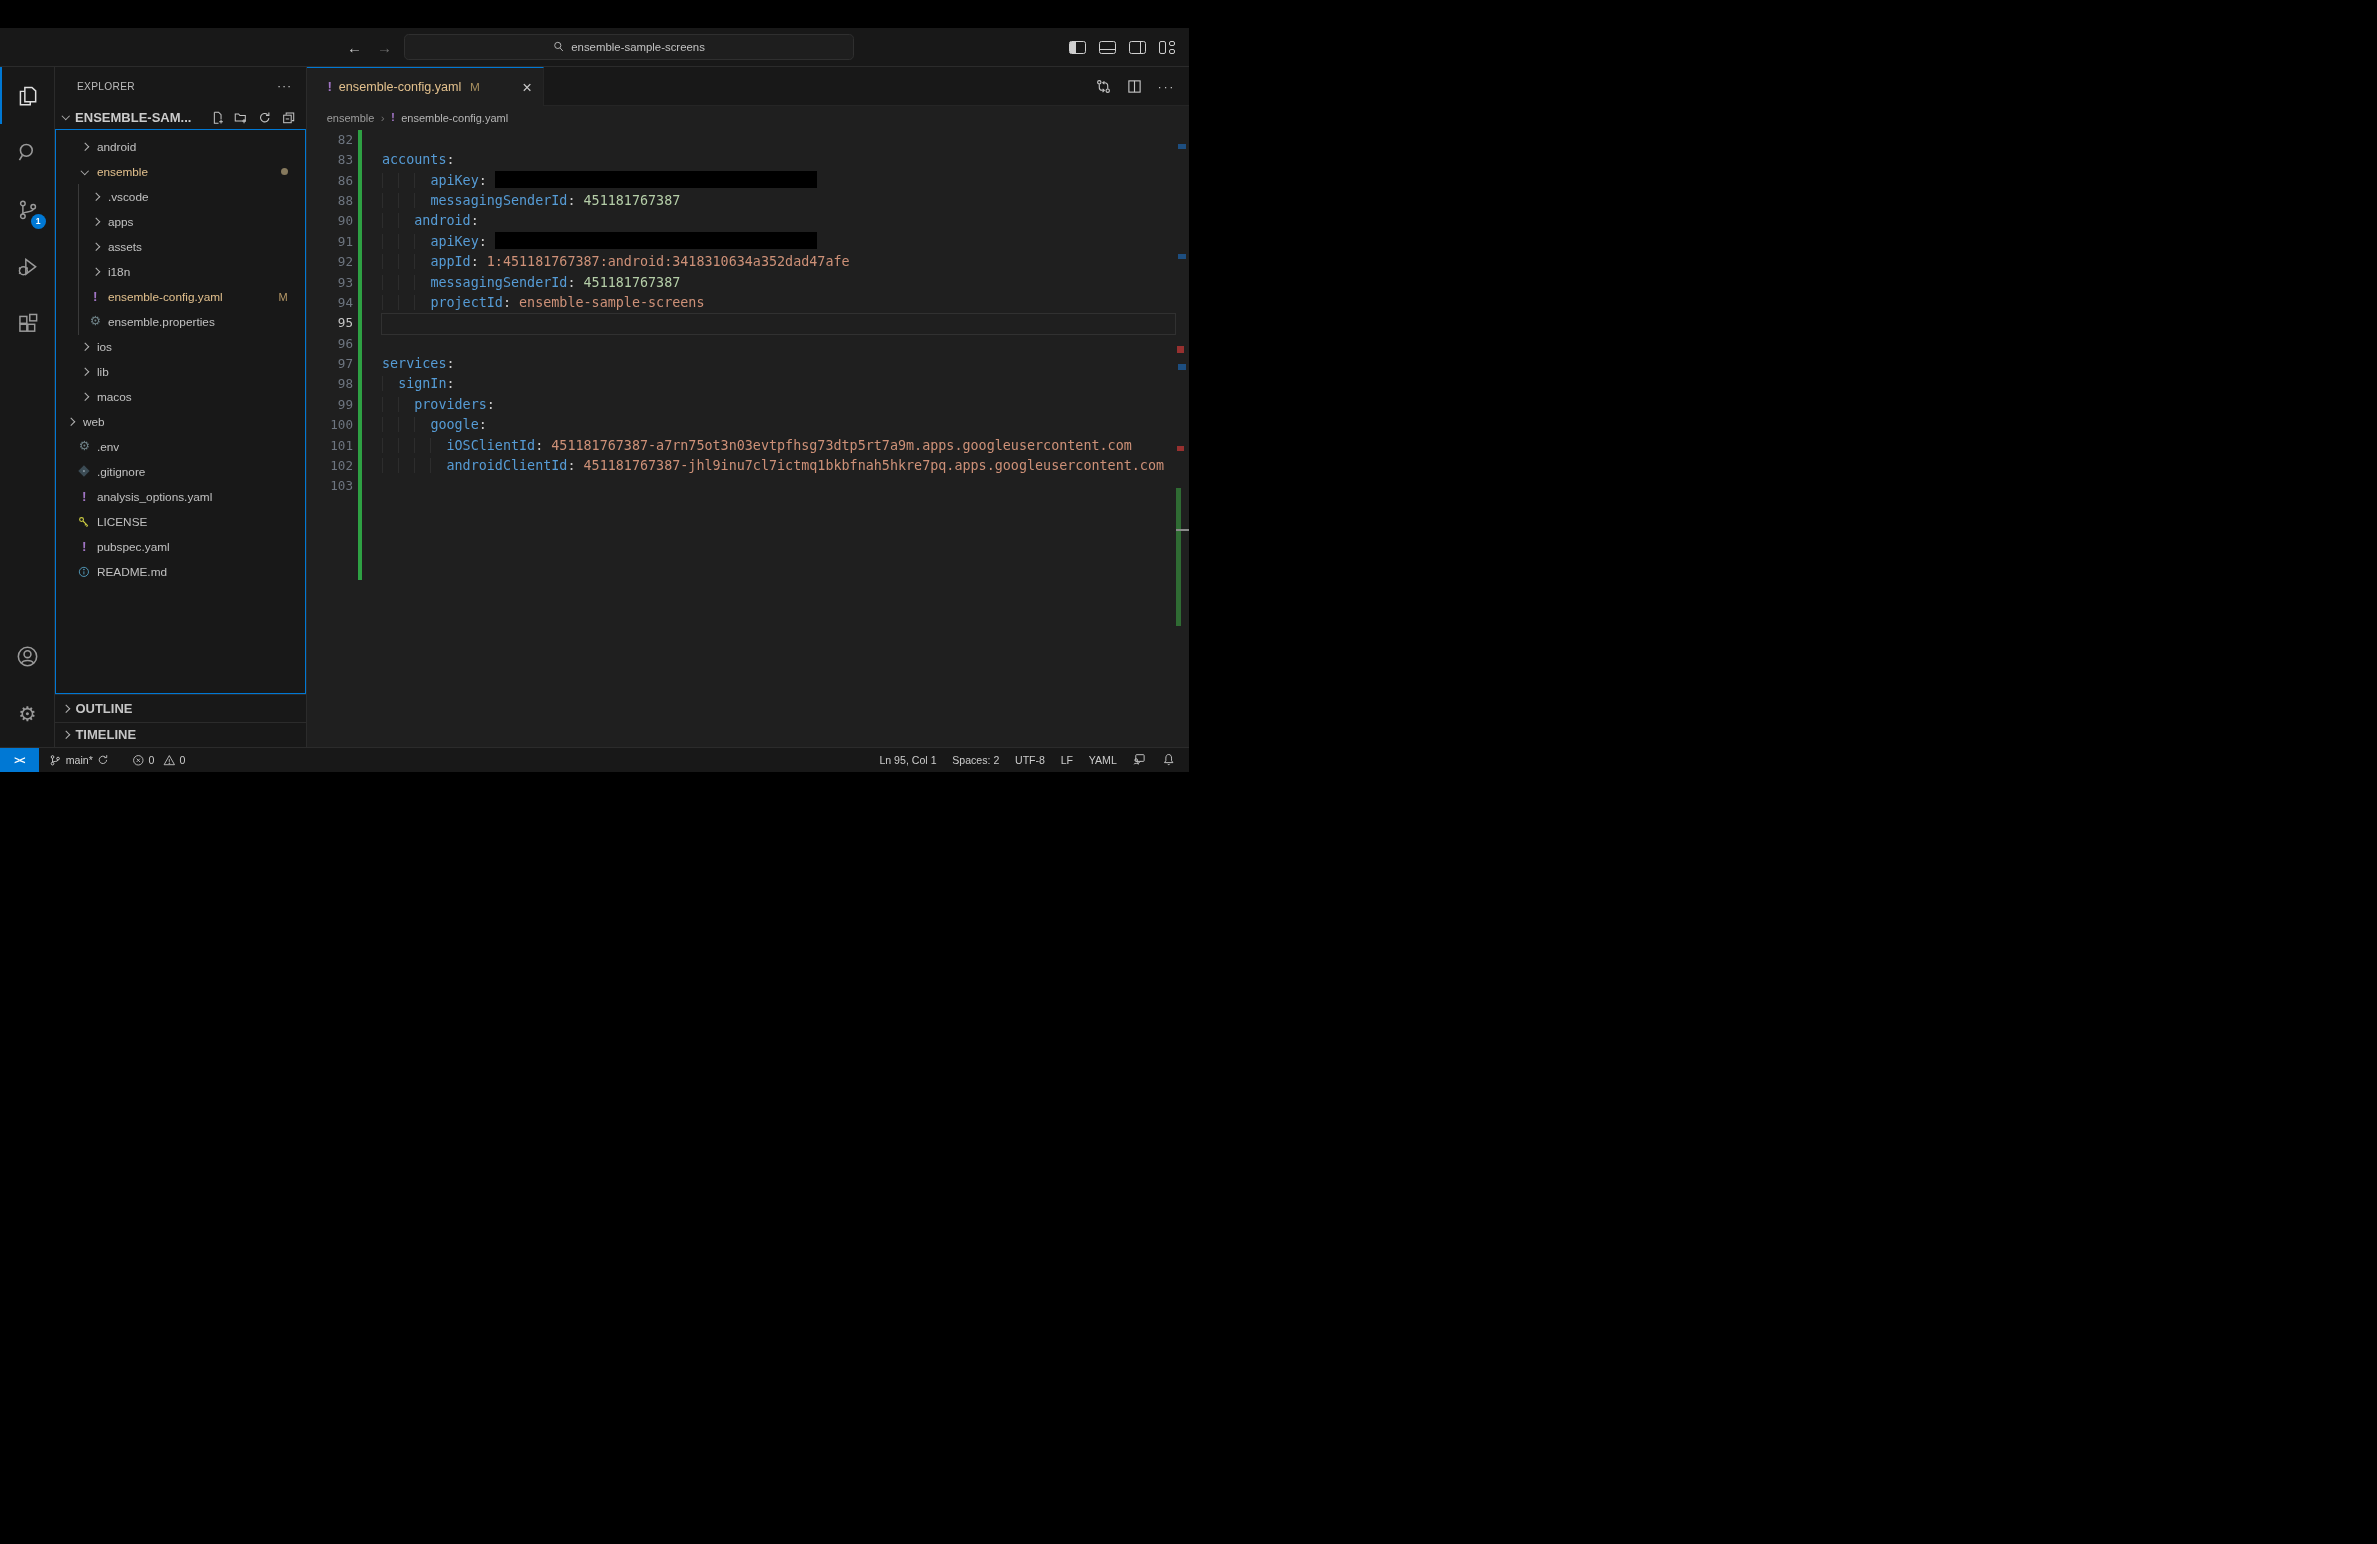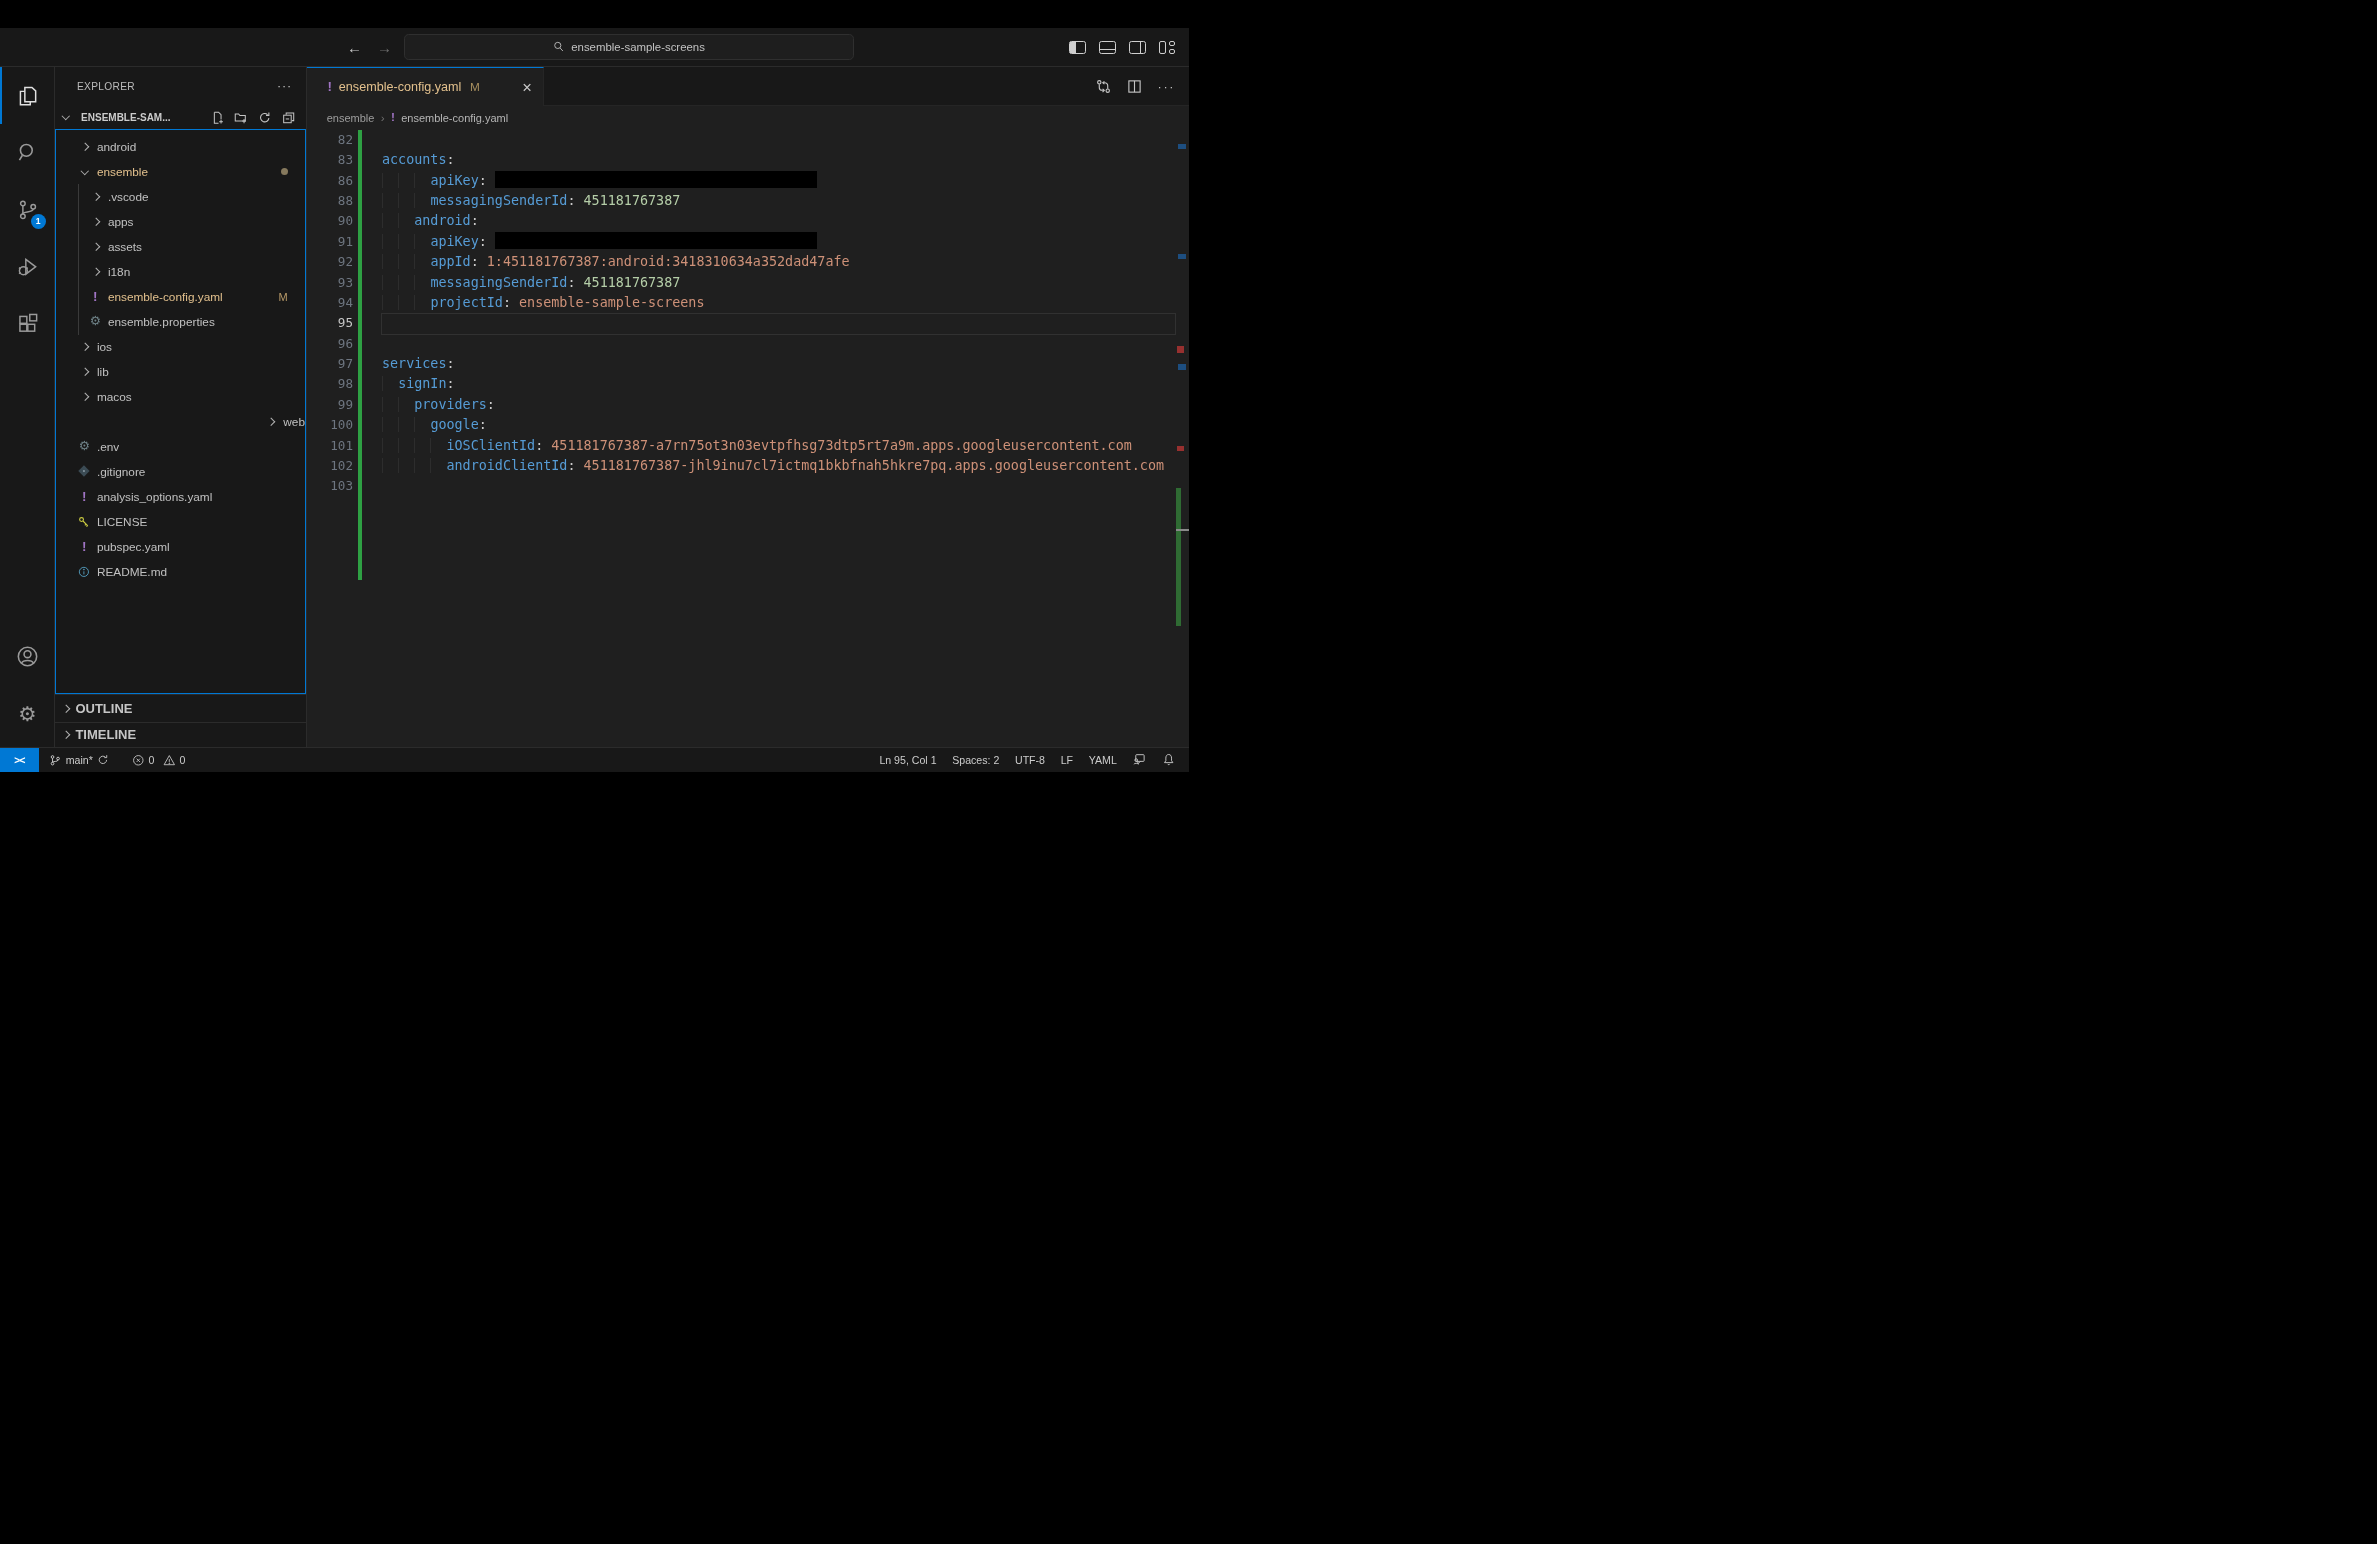--- a/index.html
+++ b/index.html
@@ -31,21 +31,21 @@
   .ab-item.active::before{content:'';position:absolute;left:0;top:0;bottom:0;width:1.6px;background:#0078d4;}
   .ab-item svg{display:block;}
   .ab-badge{position:absolute;right:9.4px;bottom:9.4px;min-width:15px;height:15px;border-radius:7.9px;background:#0078d4;color:#fff;font-size:8.6px;font-weight:bold;display:flex;align-items:center;justify-content:center;padding:0 3.1px;}
   .ab-bottom{position:absolute;left:0;bottom:4.7px;width:55px;}
   .gear-glyph{font-size:20.4px;color:#9a9a9a;line-height:1;}
 
   
   .sidebar{width:252px;background:#181818;border-right:0.8px solid #2b2b2b;position:relative;flex:none;display:flex;flex-direction:column;}
   .sb-header{height:38px;display:flex;align-items:center;padding:0 14px 0 22px;color:#bbbbbb;font-size:10.2px;letter-spacing:0.3px;}
   .sb-header .more{margin-left:auto;color:#c5c5c5;font-size:12.6px;letter-spacing:0.8px;}
-  .sb-section{height:24.4px;display:flex;align-items:center;padding:0 11px 0 7.9px;color:#cccccc;font-size:10px;font-weight:bold;gap:8px;}
+  .sb-section{height:24.4px;display:flex;align-items:center;padding:0 11px 0 7.9px;color:#cccccc;font-size:13px;font-weight:bold;gap:2px;}
   .sb-section .ticons{margin-left:auto;display:flex;gap:10.2px;align-items:center;}
   .tree{flex:none;height:565px;border:0.8px solid #0078d4;position:relative;overflow:hidden;padding-top:3.9px;}
   .tree-guide{position:absolute;left:22px;top:54px;height:151px;border-left:0.8px solid #3a3a3a;}
   .trow{height:25px;display:flex;align-items:center;color:#c1c1c1;font-size:11.8px;position:relative;}
   .trow .cellicon{width:12.6px;flex:none;display:flex;align-items:center;justify-content:center;}
   .trow .lbl{margin-left:6.3px;white-space:nowrap;}
   .trow.mod .lbl{color:#e2c08d;}
   .trow .badge{margin-left:auto;margin-right:17.3px;flex:none;}
   .badge-m{color:#b89a68;font-size:11px;}
   .badge-dot{width:7px;height:7px;border-radius:50%;background:#86795d;}
@@ -271,21 +271,21 @@
                 <span class="chev"></span>
               </span>
               <span class="lbl">lib</span>
             </div>
             <div class="trow" style="padding-left: 22px;">
               <span class="cellicon">
                 <span class="chev"></span>
               </span>
               <span class="lbl">macos</span>
             </div>
-            <div class="trow" style="padding-left: 8px; justify-content: flex-end;">
+            <div class="trow" style="padding-left: 8px;">
               <span class="cellicon">
                 <span class="chev"></span>
               </span>
               <span class="lbl">web</span>
             </div>
             <div class="trow" style="padding-left: 22px;">
               <span class="cellicon">
                 <span class="fi fi-gear">⚙</span>
               </span>
               <span class="lbl">.env</span>

